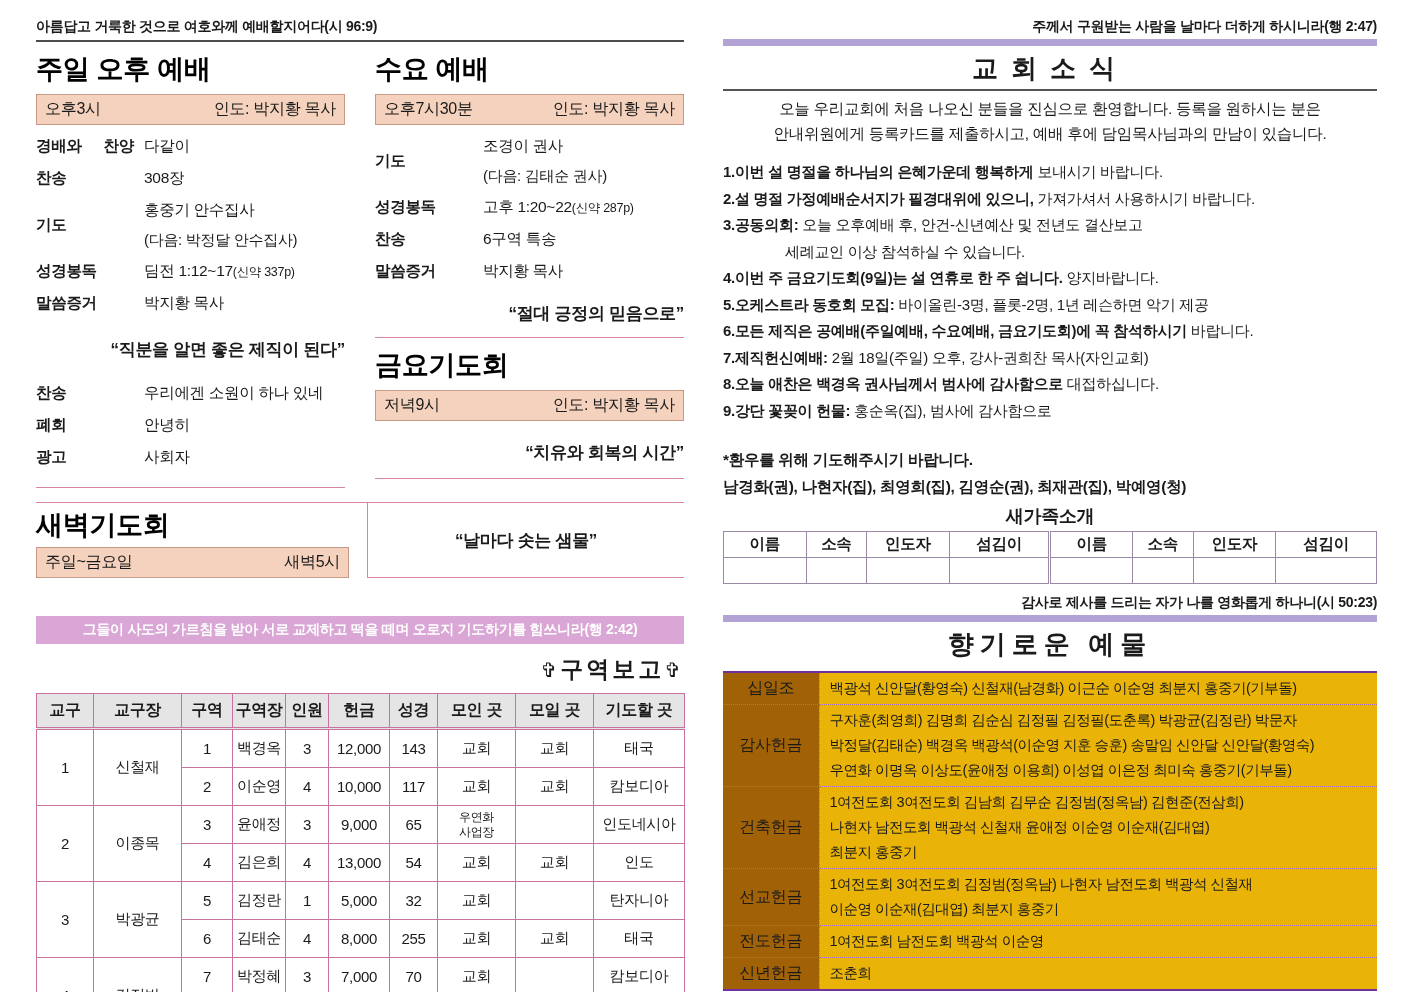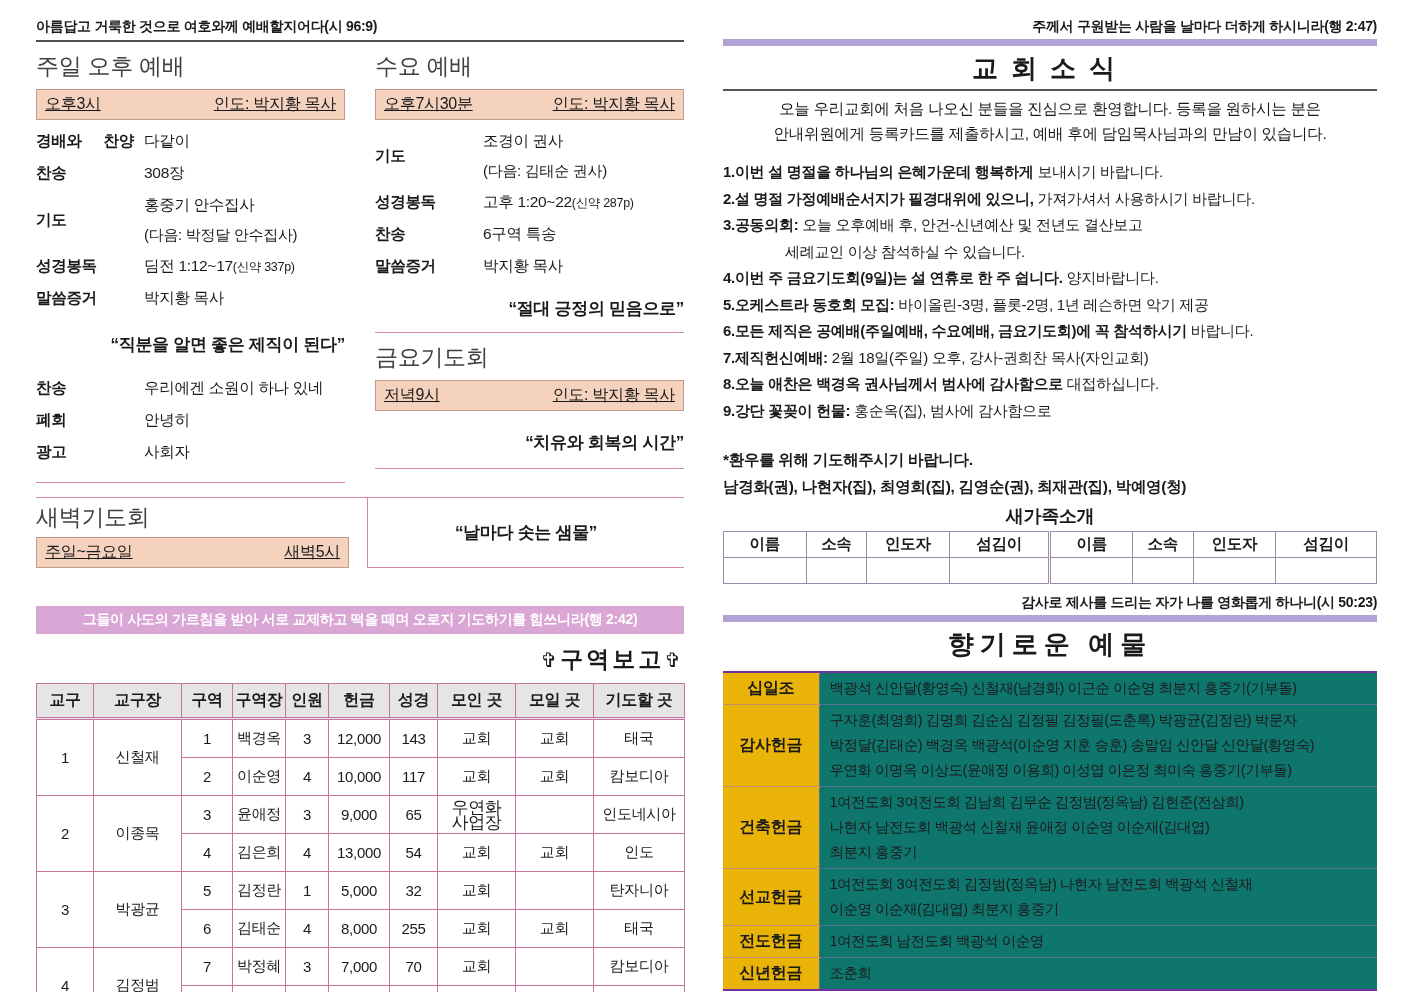--- a/index.html
+++ b/index.html
@@ -10,44 +10,44 @@
   }
   .page{position:absolute;top:18px;}
   #lp{left:36px;width:648px;}
   #rp{left:723px;width:654px;}
 
   
   .tq{font-weight:bold;font-size:14px;}
   .dline{border-top:2px solid #4d4d4d;margin-top:4px;}
   .cols{display:flex;gap:30px;}
   .col{width:309px;}
-  .stitle{color:#404040;font-weight:normal;font-size:23px;margin:9px 0 7px;}
+  .stitle{color:#000000;font-weight:bold;font-size:27px;margin:9px 0 7px;}
   .sbar{background:#f5d2bd;border:1px solid #c79a85;display:flex;justify-content:space-between;
-        padding:4px 8px;font-size:16px;text-decoration:underline;}
+        padding:4px 8px;font-size:16px;}
   .srow{display:flex;align-items:center;margin-top:11px;font-size:15.5px;}
   .slabel{width:98px;font-weight:bold;text-align-last:justify;flex-shrink:0;}
   .sval{flex:1;padding-left:10px;white-space:nowrap;}
   .note{font-size:12.5px;}
   .sub{margin-top:10px;font-size:15px;}
   .squote{text-align:right;font-weight:bold;font-size:17px;margin:24px 0 22px;}
   .pinkline{border-top:1px solid #d884a5;margin-top:16px;}
   .dawn{display:flex;border-top:1px solid #d884a5;margin-top:14px;}
   .dawn-left{width:332px;border-right:1px solid #d884a5;padding-right:18px;box-sizing:border-box;}
   .dawn-left .stitle{margin:4px 0 4px;}
   .dawn-right{flex:1;display:flex;align-items:center;justify-content:center;
               border-bottom:1px solid #d884a5;font-weight:bold;font-size:17px;}
   .banner{margin-top:38px;background:#d9a6d6;color:#ffffff;font-weight:bold;text-align:center;
           font-size:14px;padding:5px 0;}
   .dr-title{text-align:right;font-size:23px;font-weight:bold;margin:10px 0 8px;letter-spacing:3px;}
   .cross{font-weight:normal;font-size:20px;}
   table.dr{width:100%;border-collapse:collapse;table-layout:fixed;}
   .dr th{background:#e5e5e5;border:1px solid #c8739e;border-bottom:3px double #c8739e;
          font-size:16px;height:33px;padding:0;}
   .dr td{border:1px solid #c8739e;text-align:center;font-size:15px;height:37px;padding:0;}
-  .dr td.small{font-size:17px;line-height:15px;}
+  .dr td.small{font-size:12px;line-height:15px;}
 
   
   .rq{text-align:right;font-weight:bold;font-size:14px;}
   .pbar{height:7px;background:#b3a2d5;margin-top:3px;}
   .serif-title{font-family:"Liberation Serif",serif;text-align:center;font-size:26px;
                font-weight:bold;letter-spacing:13px;margin:5px 0 3px;}
   .thinline{border-top:2px solid #555;}
   .intro{text-align:center;font-size:15.5px;line-height:25px;margin-top:5px;}
   .news{margin-top:13px;font-size:15px;line-height:26.5px;}
   .nline{white-space:nowrap;}
@@ -55,23 +55,23 @@
   .prayer{font-weight:bold;font-size:15.5px;margin-top:22px;line-height:27px;}
   .nf-title{text-align:center;font-weight:bold;font-size:18px;margin:4px 0 3px;}
   table.nf{width:100%;border-collapse:collapse;table-layout:fixed;}
   .nf td{border:1px solid #9a8aa8;height:25px;text-align:center;font-size:15.5px;padding:0;}
   .nf tr:first-child td{font-weight:bold;}
   .nf td.dsep{border-left:3px double #9a8aa8;}
   .rq2{margin-top:10px;}
   table.of{width:100%;border-collapse:collapse;table-layout:fixed;margin-top:9px;
            border-top:2px solid #7030a0;border-bottom:2px solid #7030a0;}
   .of td{border-bottom:1px dotted #a06cc0;vertical-align:middle;}
-  .of .olabel{background:#eab308;font-weight:bold;text-align:center;font-size:16px;
+  .of .olabel{background:#a16207;font-weight:normal;text-align:center;font-size:16px;
               border-right:1px dotted #a06cc0;}
-  .of .oval{background:#0f766e;padding:3px 10px;font-size:14.5px;line-height:25px;letter-spacing:-0.5px;}
+  .of .oval{background:#eab308;padding:3px 10px;font-size:14.5px;line-height:25px;letter-spacing:-0.5px;}
   .of .oval div{white-space:nowrap;}
 </style>
 </head>
 <body>
 
 <div class="page" id="lp">
   <div class="tq">아름답고 거룩한 것으로 여호와께 예배할지어다(시 96:9)</div>
   <div class="dline"></div>
 
   <div class="cols">

